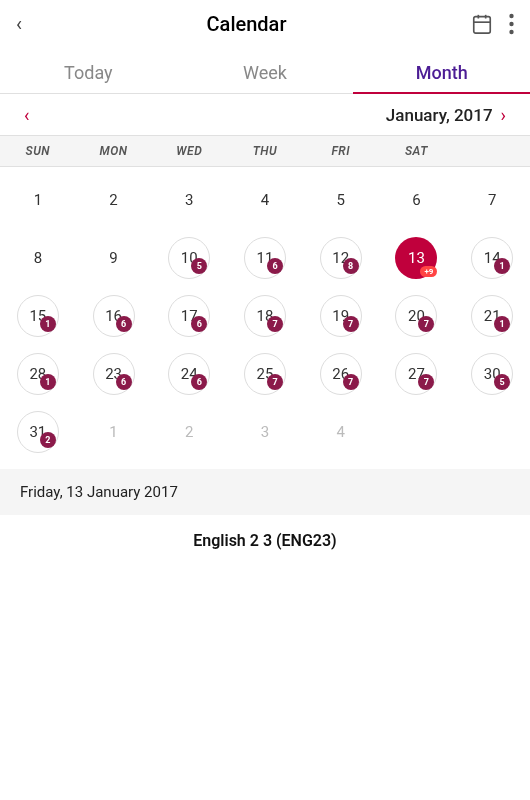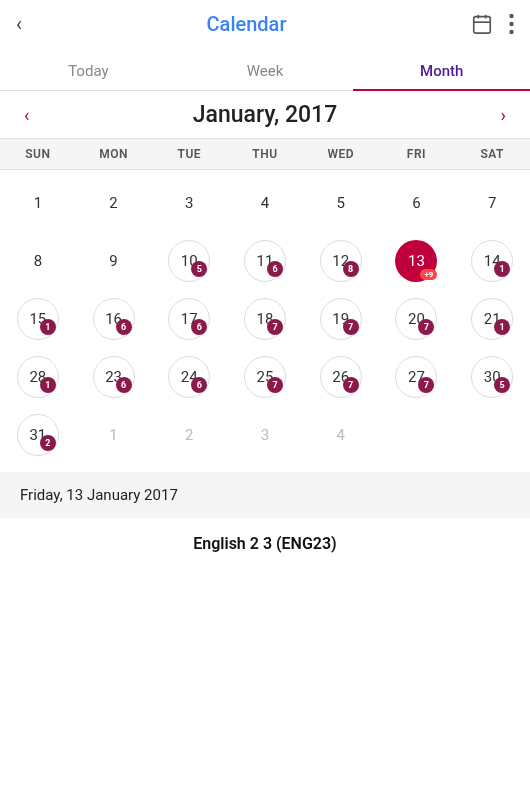--- a/index.html
+++ b/index.html
@@ -15,21 +15,21 @@
     .header {
       display: flex;
       align-items: center;
       justify-content: space-between;
       padding: 12px 16px;
       background: #fff;
     }
     .header-title {
       font-size: 20px;
       font-weight: 500;
-      color: #3b82f6;
+      color: #000000;
     }
     .header-icons {
       display: flex;
       align-items: center;
       gap: 16px;
     }
     .icon-btn {
       cursor: pointer;
       color: #444;
       font-size: 20px;
@@ -40,21 +40,21 @@
     
     .tabs {
       display: flex;
       border-bottom: 1px solid #e0e0e0;
       position: relative;
     }
     .tab {
       flex: 1;
       text-align: center;
       padding: 14px 0 10px;
-      font-size: 15px;
+      font-size: 18px;
       color: #888;
       cursor: pointer;
       position: relative;
     }
     .tab.active {
       color: #4c1d95;
       font-weight: 500;
     }
     .tab.active::after {
       content: '';
@@ -69,39 +69,40 @@
     
     .month-nav {
       display: flex;
       align-items: center;
       justify-content: center;
       padding: 10px 16px;
       position: relative;
       border-bottom: 1px solid #e0e0e0;
     }
     .month-title {
-      font-size: 23px;
+      font-size: 17px;
       font-weight: 500;
       color: #222;
       flex: 1;
-      text-align: center;
+      text-align: right;
     }
     .nav-arrow {
       font-size: 18px;
       color: #c0003c;
       cursor: pointer;
       padding: 0 8px;
     }
 
     
     .day-headers {
       display: grid;
       grid-template-columns: repeat(7, 1fr);
       background: #f5f5f5;
       border-bottom: 1px solid #e0e0e0;
+      font-style: italic;
     }
     .day-header {
       text-align: center;
       font-size: 12px;
       font-weight: 600;
       color: #555;
       padding: 8px 0;
       letter-spacing: 0.5px;
     }
 
@@ -228,23 +229,22 @@
 
 <div class="month-nav">
   <span class="nav-arrow">‹</span>
   <span class="month-title">January, 2017</span>
   <span class="nav-arrow">›</span>
 </div>
 
 <div class="day-headers">
   <div class="day-header">SUN</div>
   <div class="day-header">MON</div>
-  <div class="day-header">TUE</div>
+  <div class="day-header">WED</div>
   <div class="day-header">THU</div>
-  <div class="day-header">WED</div>
   <div class="day-header">FRI</div>
   <div class="day-header">SAT</div>
 </div>
 
 <div class="cal-grid">
 
   <div class="cal-cell">
     <div class="day-circle">
       <span class="day-num">1</span>
     </div>

